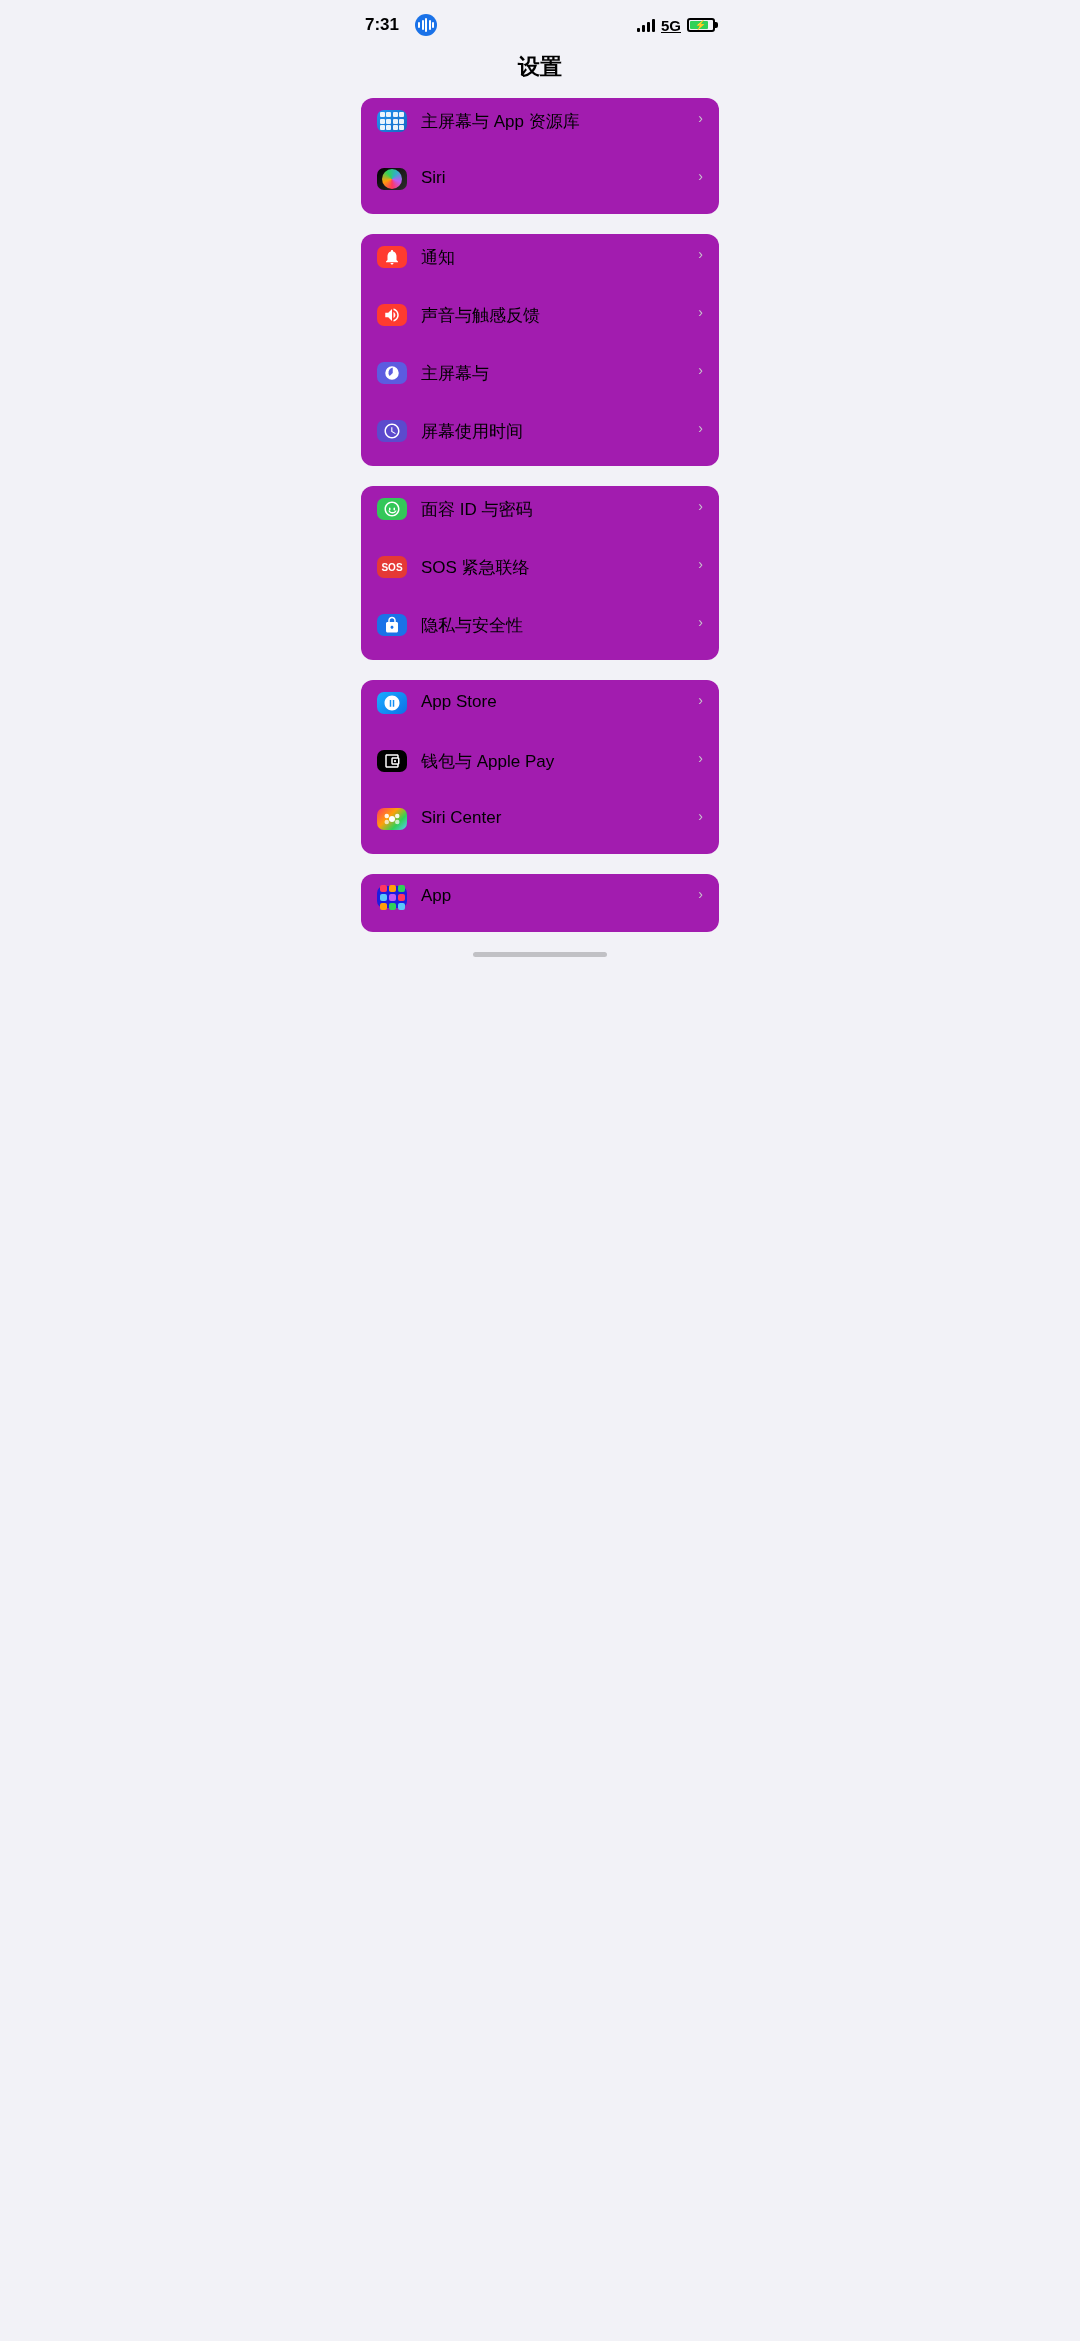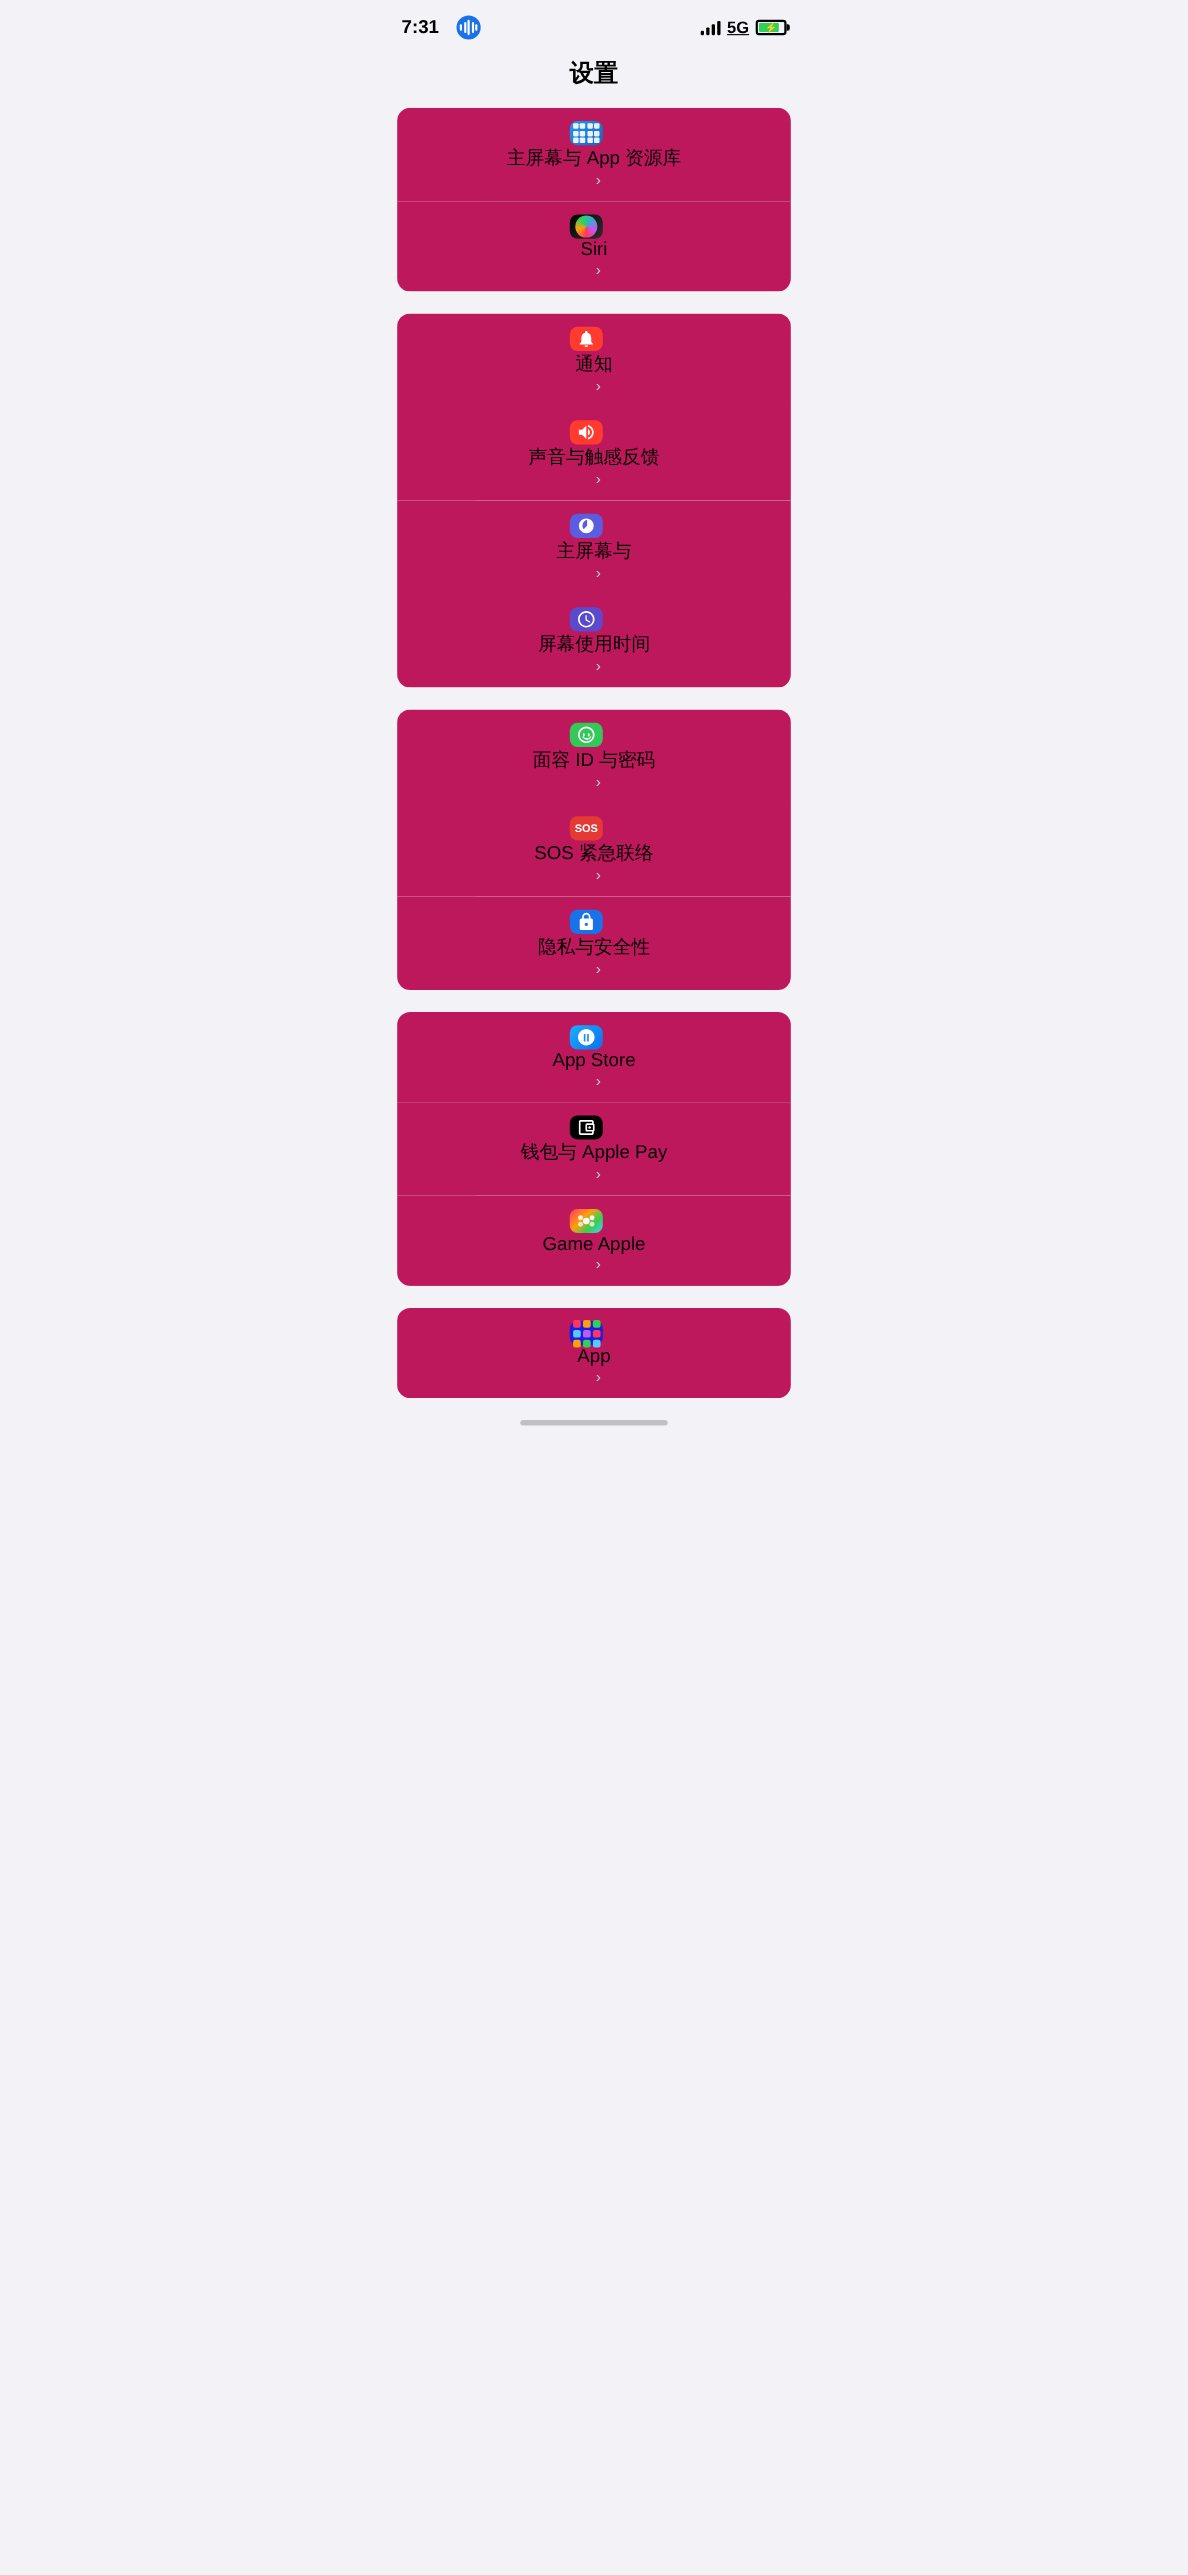--- a/index.html
+++ b/index.html
@@ -141,26 +141,24 @@
     
     .settings-group {
       background: #fff;
       border-radius: 12px;
       margin: 0 16px 20px 16px;
       overflow: hidden;
     }
 
     .settings-row {
       display: flex;
-      align-items: center;
       padding: 12px 16px;
-      background: #be185d;
+      background: #a21caf;
       position: relative;
       min-height: 58px;
-      flex-direction: column;
     }
 
     .settings-row:not(:last-child)::after {
       content: '';
       position: absolute;
       bottom: 0;
       left: 72px;
       right: 0;
       height: 0.5px;
       background: #c6c6c8;
@@ -469,21 +467,21 @@
   <div class="settings-row">
     <div class="row-icon" style="background: linear-gradient(135deg, #ff375f 0%, #ff9f0a 40%, #30d158 70%, #5ac8fa 100%);">
       <svg width="18" height="18" viewBox="0 0 24 24" fill="white">
         <circle cx="12" cy="12" r="4"></circle>
         <circle cx="5" cy="8" r="3" opacity="0.9"></circle>
         <circle cx="19" cy="8" r="3" opacity="0.9"></circle>
         <circle cx="5" cy="16" r="3" opacity="0.7"></circle>
         <circle cx="19" cy="16" r="3" opacity="0.7"></circle>
       </svg>
     </div>
-    <span class="row-label">Game Apple</span>
+    <span class="row-label">Siri Center</span>
     <span class="chevron">›</span>
   </div>
 </div>
 
 <div class="settings-group">
 
   <div class="settings-row">
     <div class="row-icon" style="background: #1c1ce0;">
       <div class="app-icon-inner">
         <span style="background:#ff375f;"></span>

